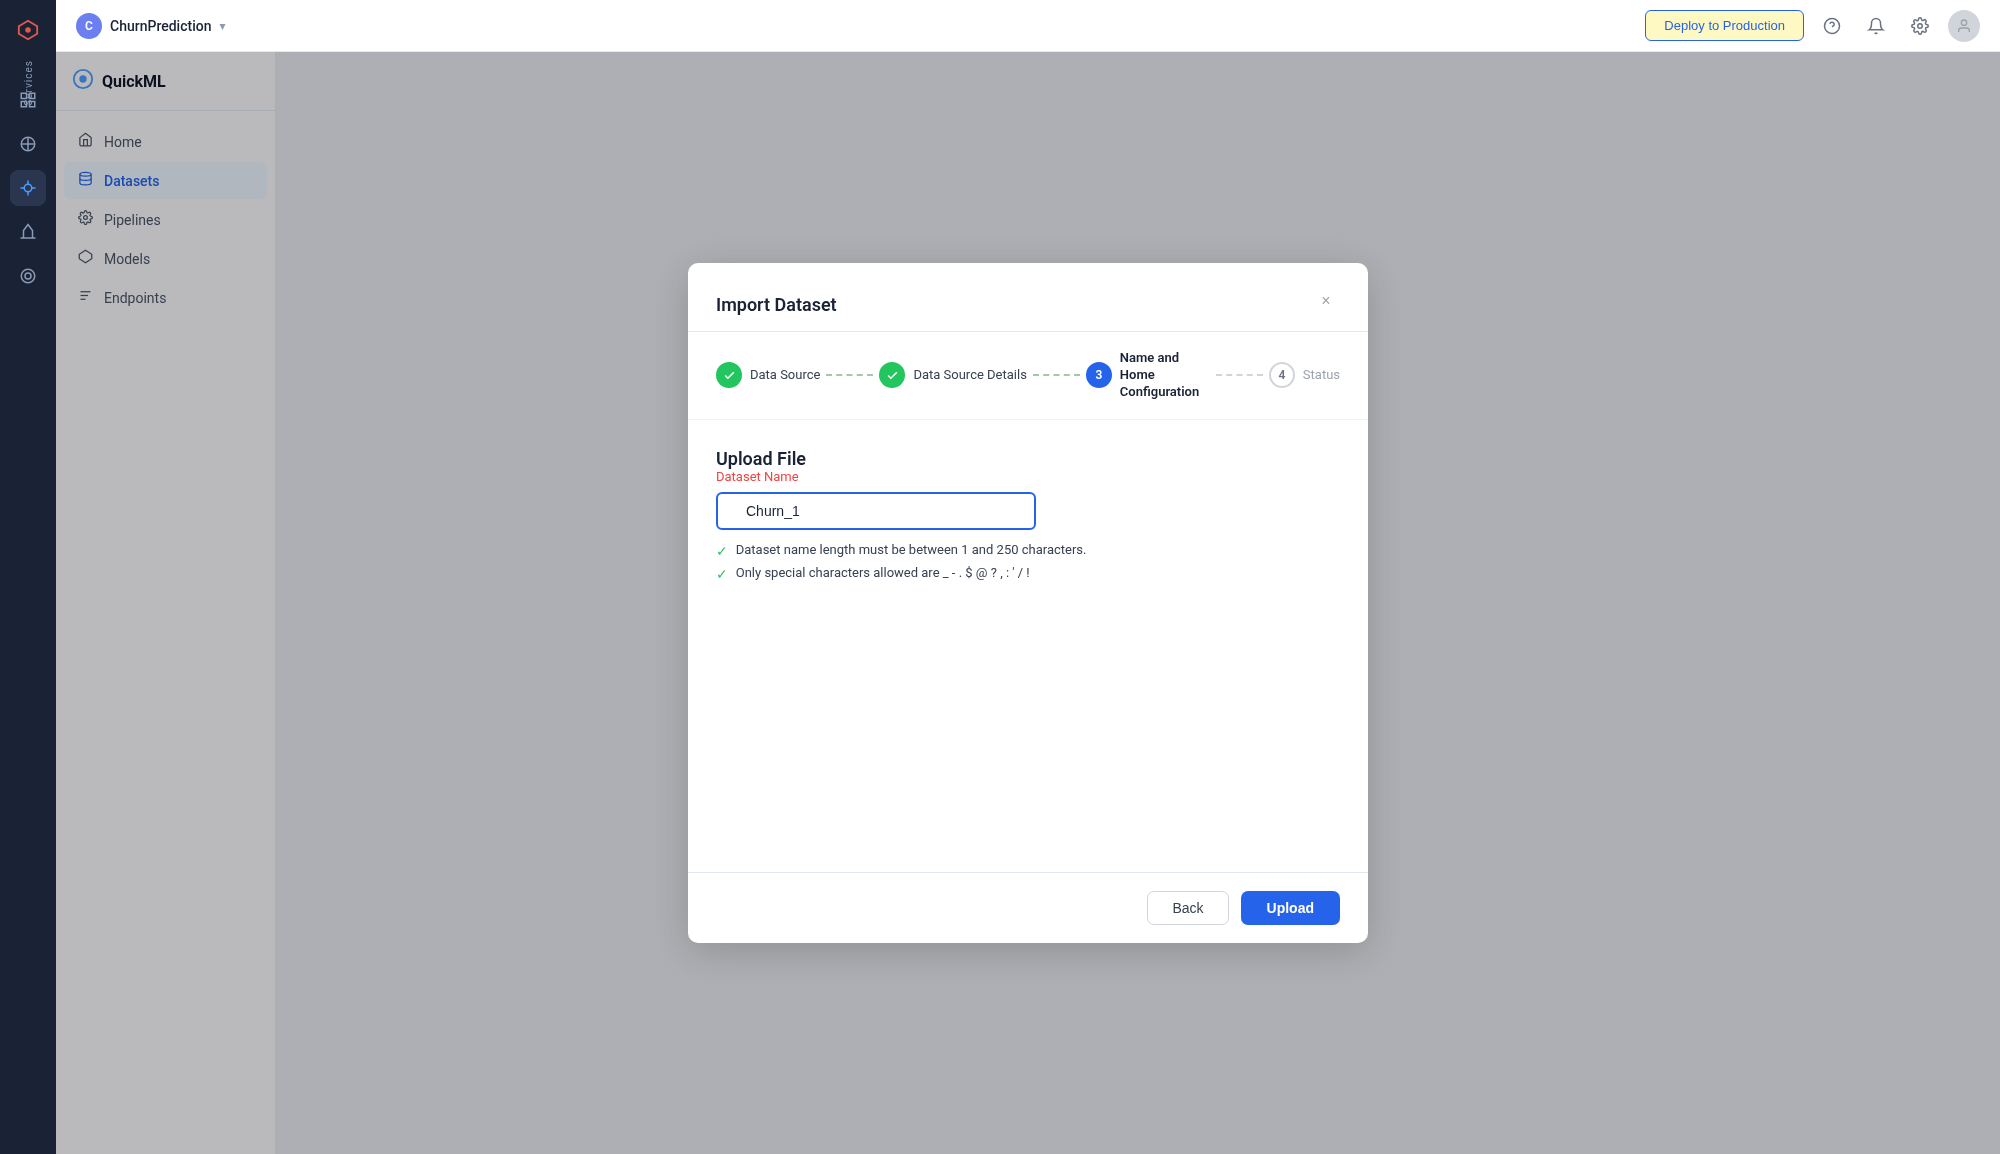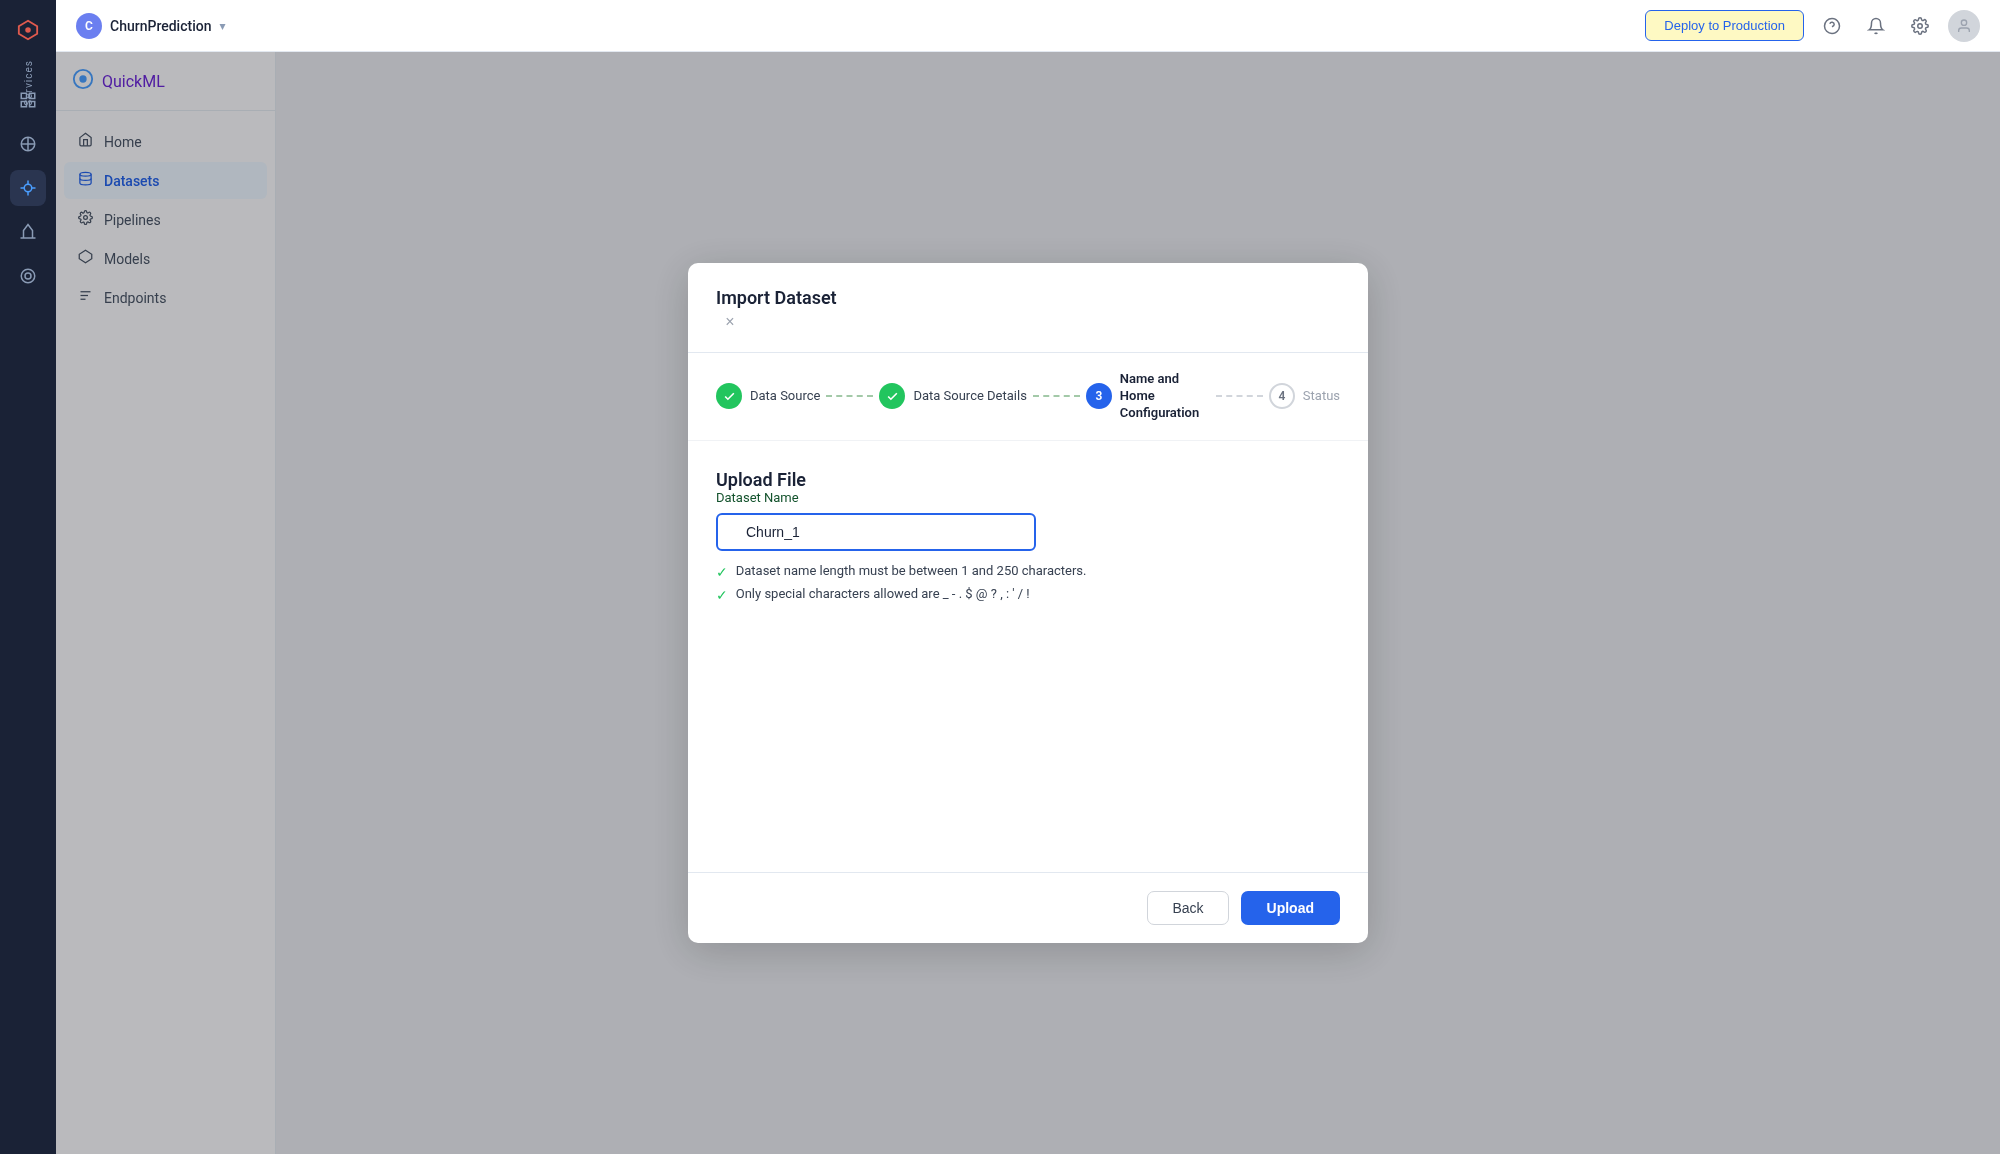--- a/index.html
+++ b/index.html
@@ -68,22 +68,22 @@
       display: flex;
       align-items: center;
       gap: 8px;
     }
     .sidebar-logo-icon {
       color: #4a9eff;
       font-size: 18px;
     }
     .sidebar-title {
       font-size: 16px;
-      font-weight: 400;
-      color: #6d28d9;
+      font-weight: 700;
+      color: #0f172a;
     }
     .sidebar-nav {
       padding: 12px 8px;
       flex: 1;
     }
     .nav-item {
       display: flex;
       align-items: center;
       gap: 10px;
       padding: 9px 12px;
@@ -203,23 +203,22 @@
       max-width: 95vw;
       min-height: 680px;
       display: flex;
       flex-direction: column;
       position: relative;
     }
     .modal-header {
       padding: 24px 28px 16px;
       border-bottom: 1px solid #e2e8f0;
       display: flex;
-      align-items: flex-start;
+      align-items: flex-end;
       justify-content: space-between;
-      flex-direction: column;
     }
     .modal-title {
       font-size: 18px;
       font-weight: 600;
       color: #1a2236;
     }
     .modal-close {
       width: 28px;
       height: 28px;
       border-radius: 50%;
@@ -295,21 +294,21 @@
       padding: 28px 28px;
       flex: 1;
     }
     .section-title {
       font-size: 18px;
       font-weight: 600;
       color: #1a2236;
     }
     .form-label {
       font-size: 13px;
-      color: #14532d;
+      color: #ef4444;
       margin-bottom: 8px;
       display: block;
     }
     .form-input {
       width: 100%;
       max-width: 320px;
       padding: 9px 28px;
       border: 2px solid #2563eb;
       border-radius: 6px;
       font-size: 14px;

